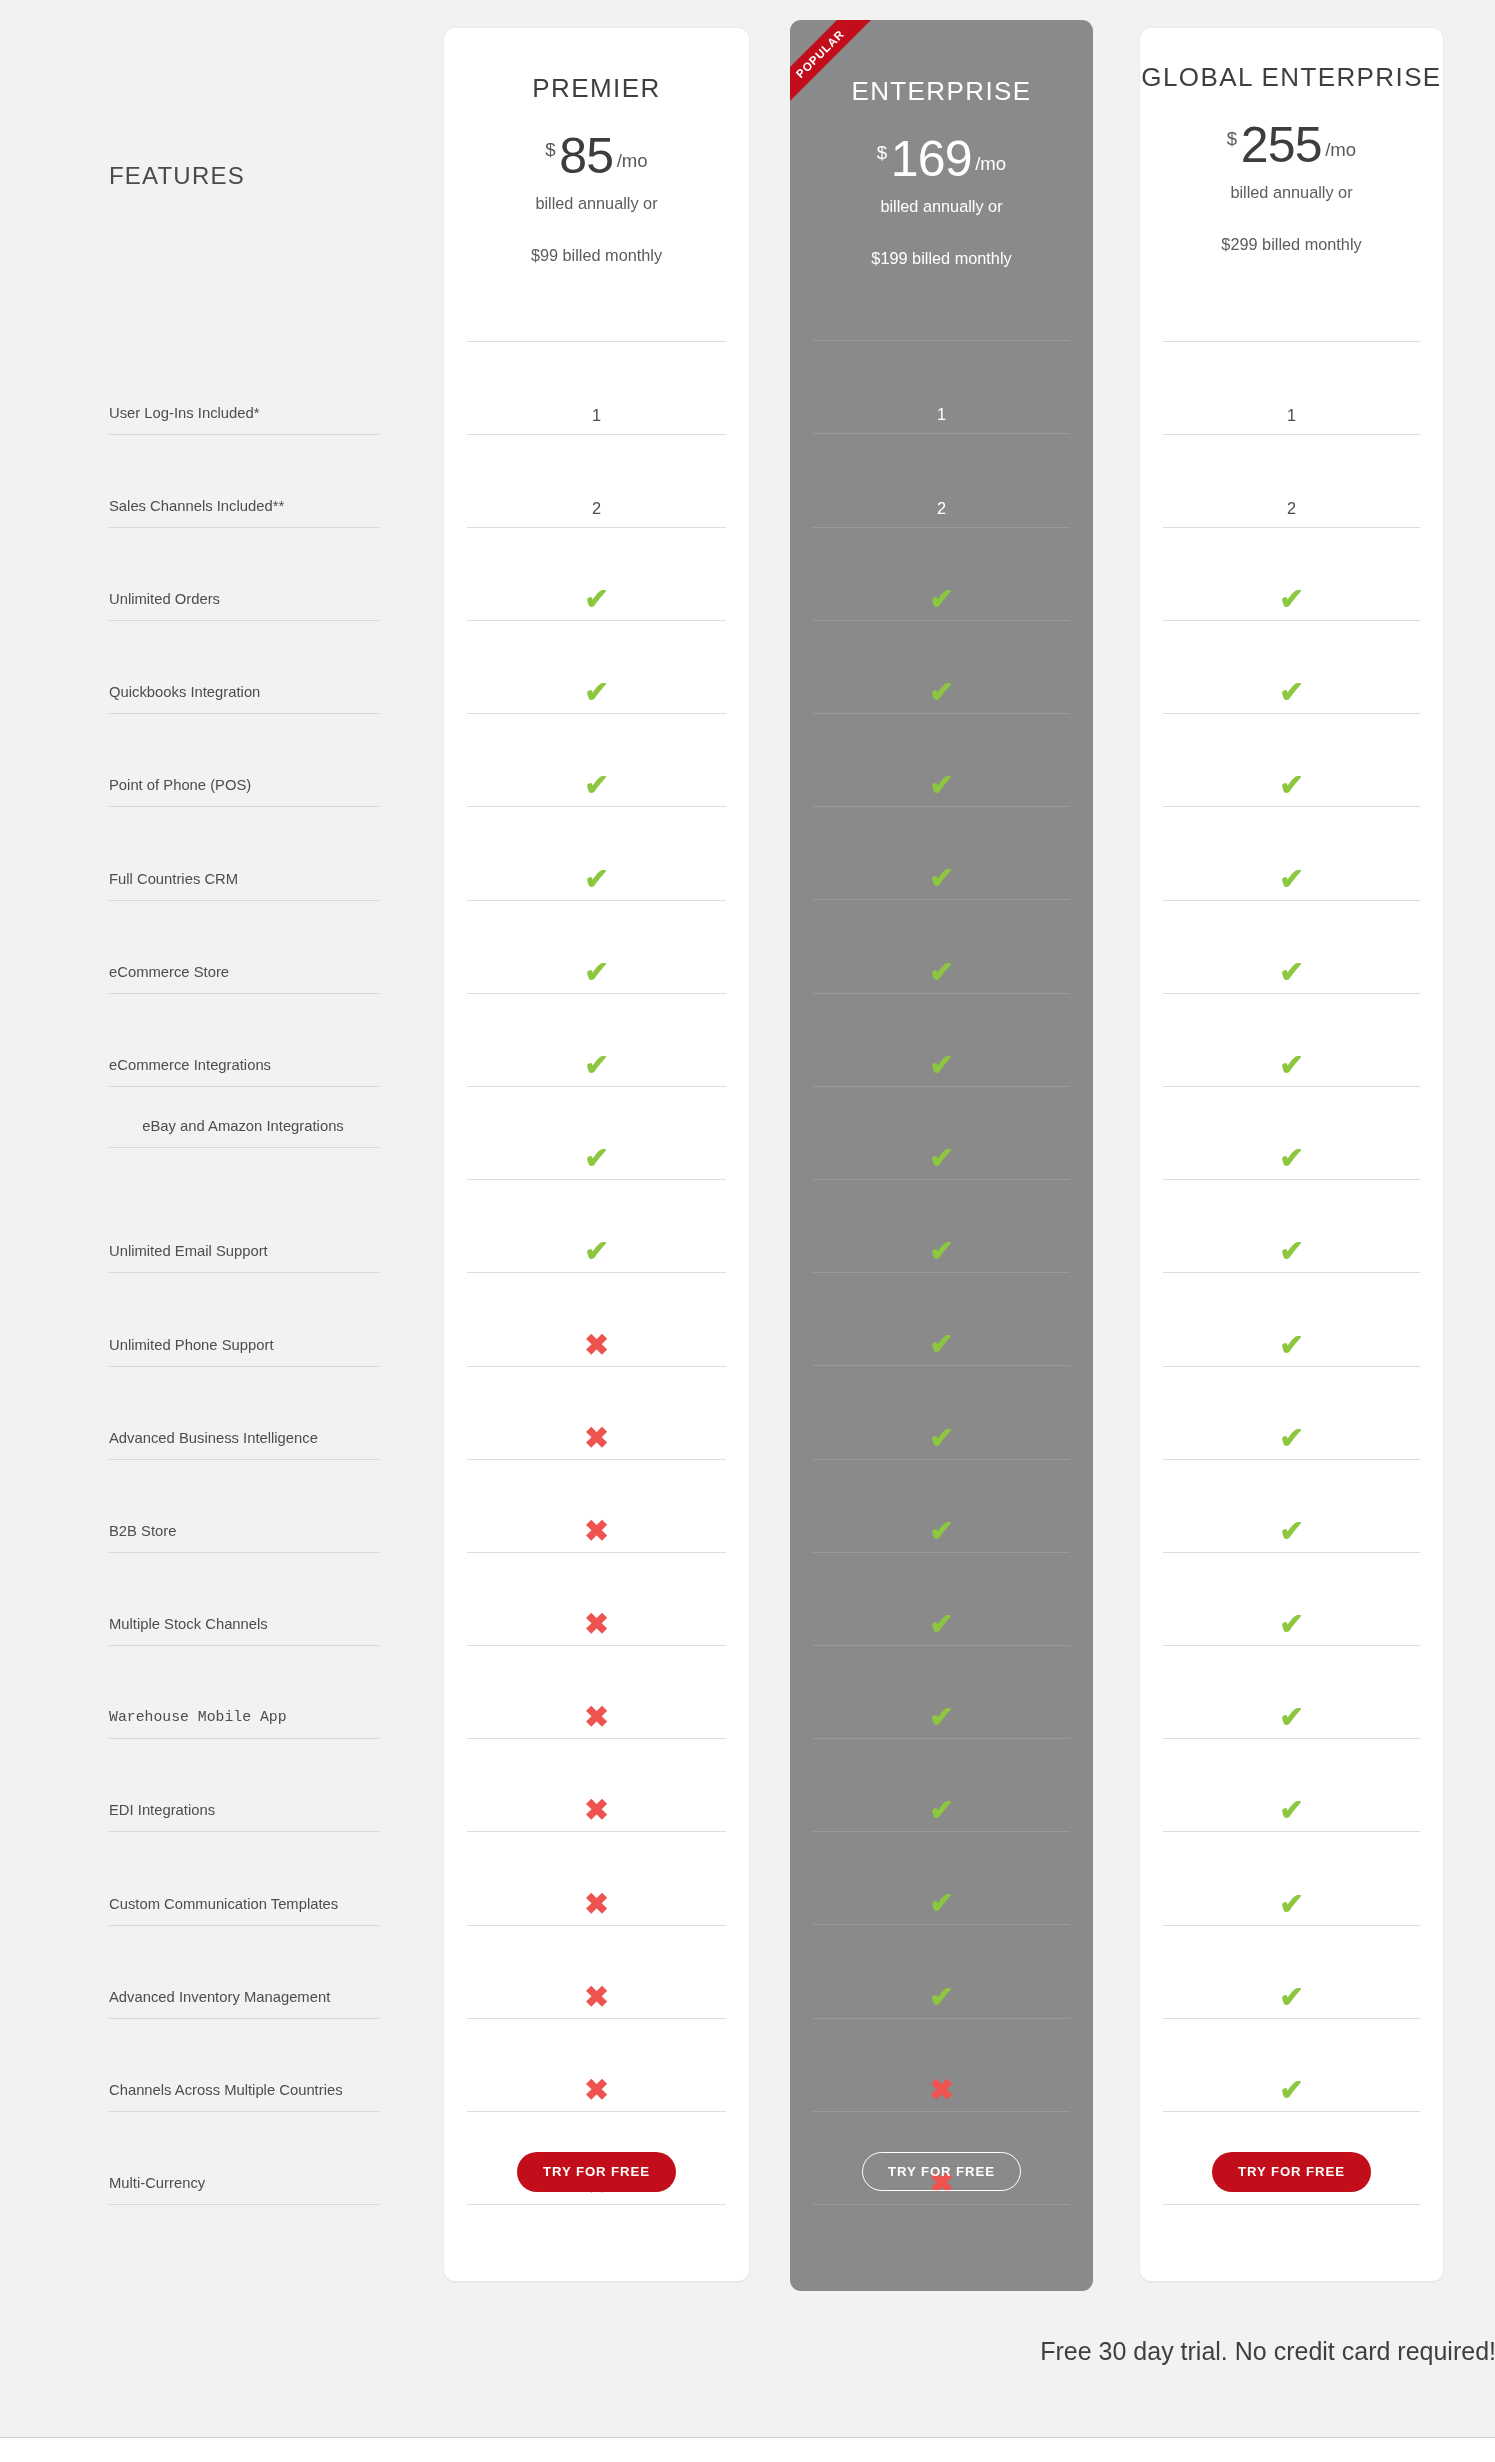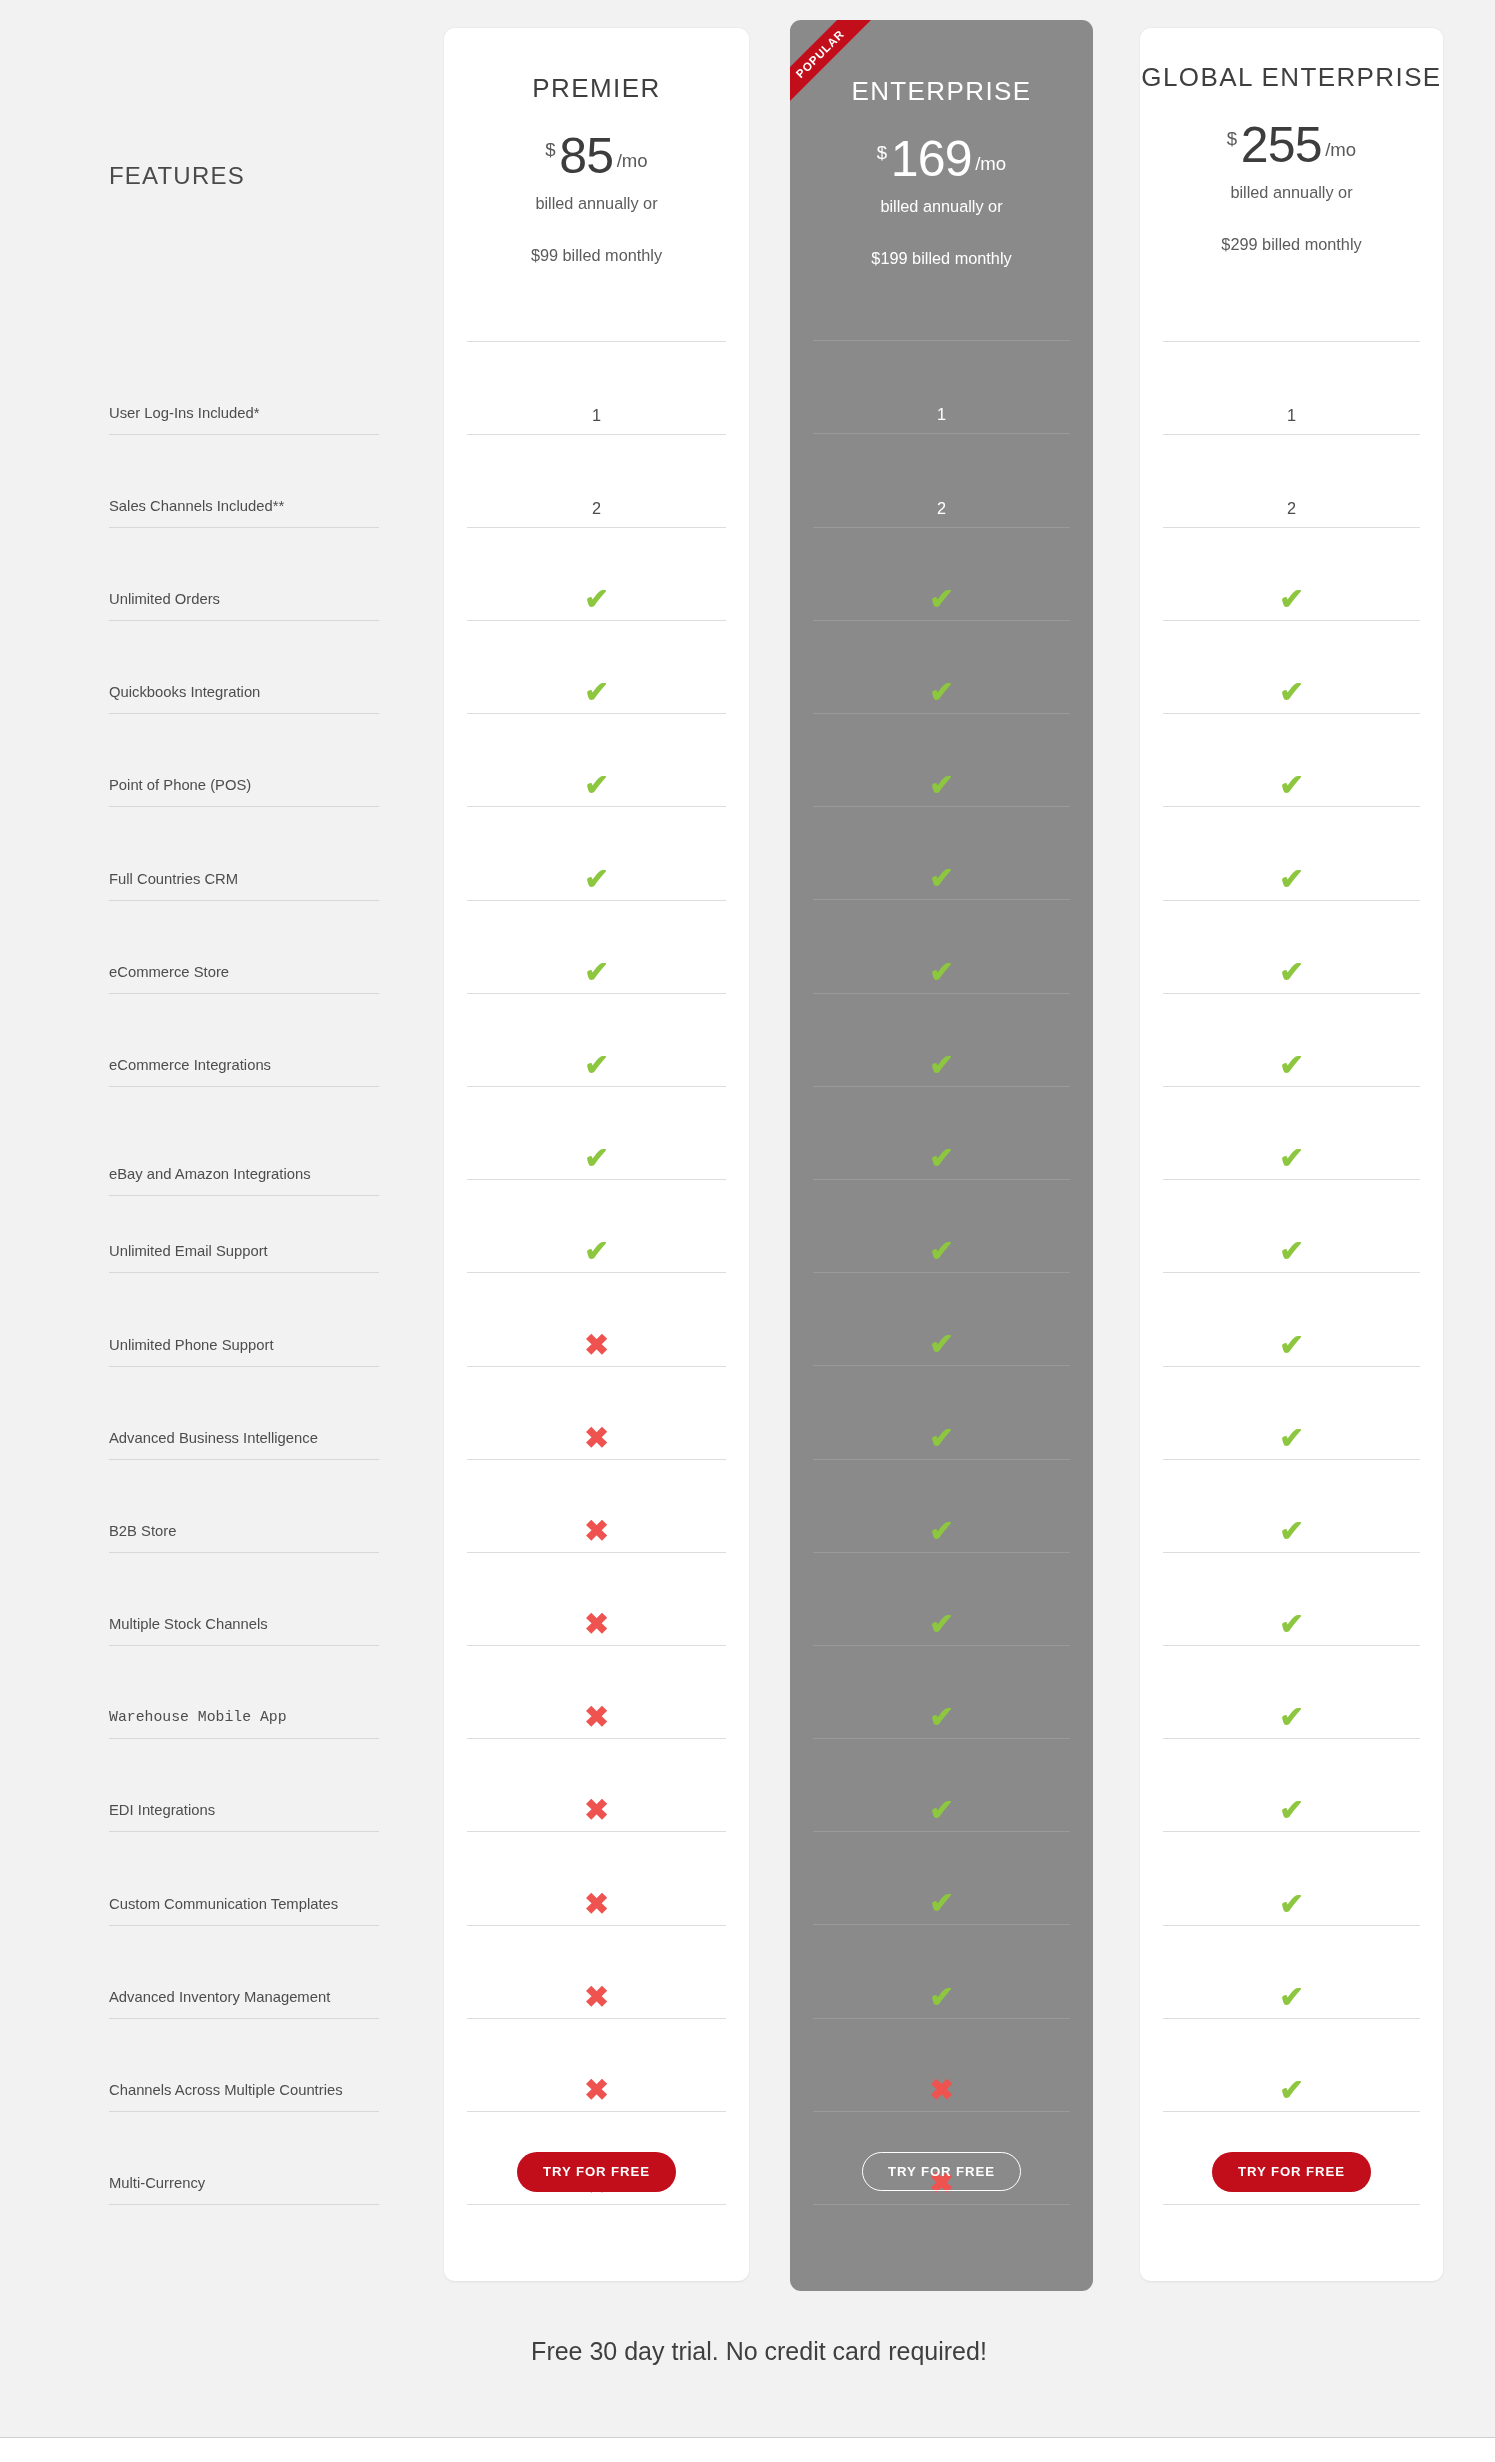--- a/index.html
+++ b/index.html
@@ -228,21 +228,21 @@
     padding: 5.4px 0;
     transform: rotate(-45deg);
     z-index: 5;
   }
 
   .footer-note {
     position: absolute;
     left: 0;
     right: 0;
     top: 2337px;
-    text-align: center;
+    text-align: right;
     font-size: 25px;
     color: #3f3f3f;
   }
 </style>
 </head>
 <body>
 
 <div class="page">
   <div class="page-inner">
 
@@ -266,21 +266,21 @@
           </div>
           <div class="feat-row" style="top: 808px; height: 93px;">
             <div class="feat-label">Full Countries CRM</div>
           </div>
           <div class="feat-row" style="top: 901px; height: 93px;">
             <div class="feat-label">eCommerce Store</div>
           </div>
           <div class="feat-row" style="top: 994px; height: 93px;">
             <div class="feat-label">eCommerce Integrations</div>
           </div>
-          <div class="feat-row" style="top: 1103px; height: 93px;">
+          <div class="feat-row" style="top: 1055px; height: 93px; text-align: center;">
             <div class="feat-label">eBay and Amazon Integrations</div>
           </div>
           <div class="feat-row" style="top: 1180px; height: 93px;">
             <div class="feat-label">Unlimited Email Support</div>
           </div>
           <div class="feat-row" style="top: 1274px; height: 93px;">
             <div class="feat-label">Unlimited Phone Support</div>
           </div>
           <div class="feat-row" style="top: 1367px; height: 93px;">
             <div class="feat-label">Advanced Business Intelligence</div>

